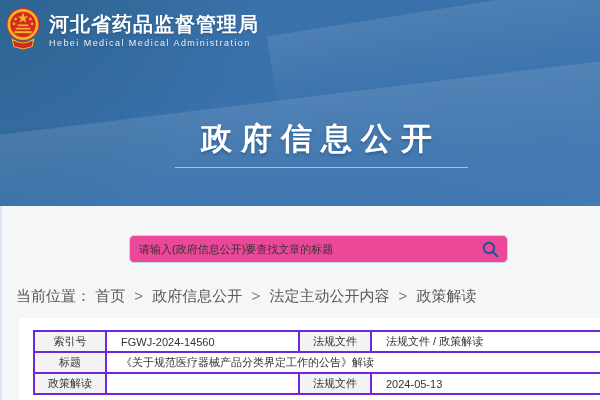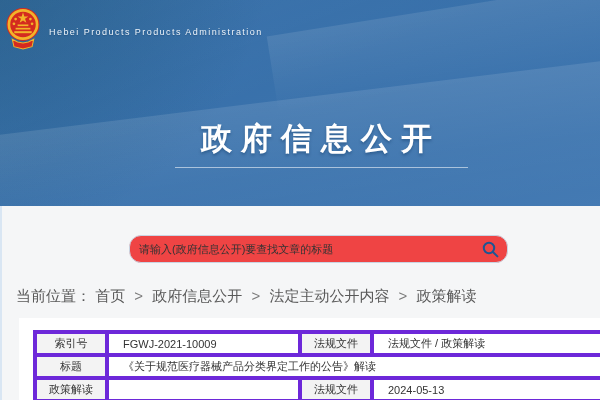--- a/index.html
+++ b/index.html
@@ -45,21 +45,21 @@
     text-shadow:0 2px 3px rgba(0,40,80,0.35);white-space:nowrap;
   }
   .banner-underline{
     position:absolute;left:175px;top:167px;width:293px;height:1px;
     background:rgba(255,255,255,0.55);
   }
   
   .left-strip{position:absolute;left:0;top:206px;width:2px;height:194px;background:#d9e6f3;}
   .search-wrap{
     position:absolute;left:129px;top:235px;width:379px;height:28px;box-sizing:border-box;
-    background:#ef4444;border:1px solid #c9d4e2;border-radius:12px;
+    background:#ec4899;border:1px solid #c9d4e2;border-radius:5px;
   }
   .search-input{
     position:absolute;left:0;top:0;width:340px;height:100%;border:none;outline:none;
     background:transparent;font-size:11px;color:#333;padding:0 0 0 9px;
     font-family:"Liberation Sans","DejaVu Sans",sans-serif;
   }
   .search-input::placeholder{color:#333;opacity:1;}
   .search-btn{
     position:absolute;right:8px;top:5px;width:17px;height:17px;border:none;background:transparent;
     padding:0;cursor:pointer;
@@ -70,21 +70,21 @@
   }
   .breadcrumb a{color:#595959;text-decoration:none;cursor:pointer;}
   .crumb-sep{margin:0 5px;color:#7a7a7a;}
   
   .card{position:absolute;left:19px;top:318px;width:660px;height:100px;background:#fff;}
   .info-table{
     position:absolute;left:33px;top:330px;width:640px;
     border-collapse:collapse;table-layout:fixed;font-size:11px;color:#333;
   }
   .info-table th,.info-table td{
-    border:4px solid #6d28d9;height:19px;padding:0;overflow:hidden;white-space:nowrap;
+    border:2px solid #6d28d9;height:19px;padding:0;overflow:hidden;white-space:nowrap;
   }
   .info-table th{background:#f3f3f3;font-weight:normal;text-align:center;}
   .info-table td{background:#fff;text-align:left;padding-left:14px;}
 </style>
 </head>
 <body>
 
 <div class="screen">
 
   <div class="banner">
@@ -99,21 +99,22 @@
         <circle cx="28" cy="36" r="4" fill="#f2b32a"></circle>
         <circle cx="72" cy="36" r="4" fill="#f2b32a"></circle>
         <circle cx="23" cy="50" r="4" fill="#f2b32a"></circle>
         <circle cx="77" cy="50" r="4" fill="#f2b32a"></circle>
         <rect x="34" y="52" width="32" height="5" fill="#f2b32a"></rect>
         <rect x="28" y="62" width="44" height="5" fill="#f2b32a"></rect>
         <rect x="24" y="72" width="52" height="6" fill="#f2b32a"></rect>
         <path d="M18 96 L34 104 L50 107 L66 104 L82 96 L77 118 L50 125 L23 118 Z" fill="#d42a1f" stroke="#f2b32a" stroke-width="3"></path>
       </svg>
       <div class="org-text">
-        <div class="org-en">Hebei Products Products Administration</div>
+        <div class="org-zh">河北省药品监督管理局</div>
+        <div class="org-en">Hebei Medical Medical Administration</div>
       </div>
     </div>
 
     <div class="banner-title">政府信息公开</div>
     <div class="banner-underline"></div>
   </div>
 
   <div class="left-strip"></div>
 
   <div class="search-wrap">
@@ -142,21 +143,21 @@
   <table class="info-table">
     <colgroup>
         <col style="width:72px">
         <col style="width:193px">
         <col style="width:72px">
         <col>
       </colgroup>
     <tbody>
         <tr>
       <th>索引号</th>
-      <td>FGWJ-2021-10009</td>
+      <td>FGWJ-2024-14560</td>
       <th>法规文件</th>
       <td>法规文件 / 政策解读</td>
     </tr>
     <tr>
       <th>标题</th>
       <td colspan="3">《关于规范医疗器械产品分类界定工作的公告》解读</td>
     </tr>
     <tr>
       <th>政策解读</th>
       <td></td>

